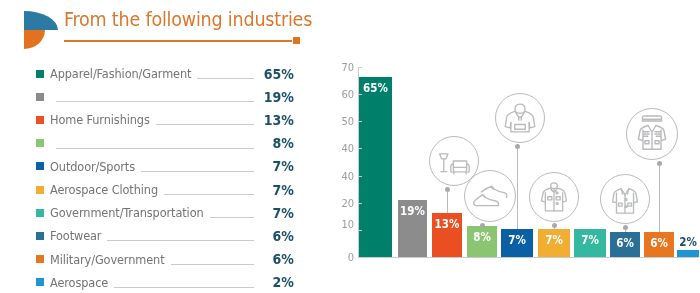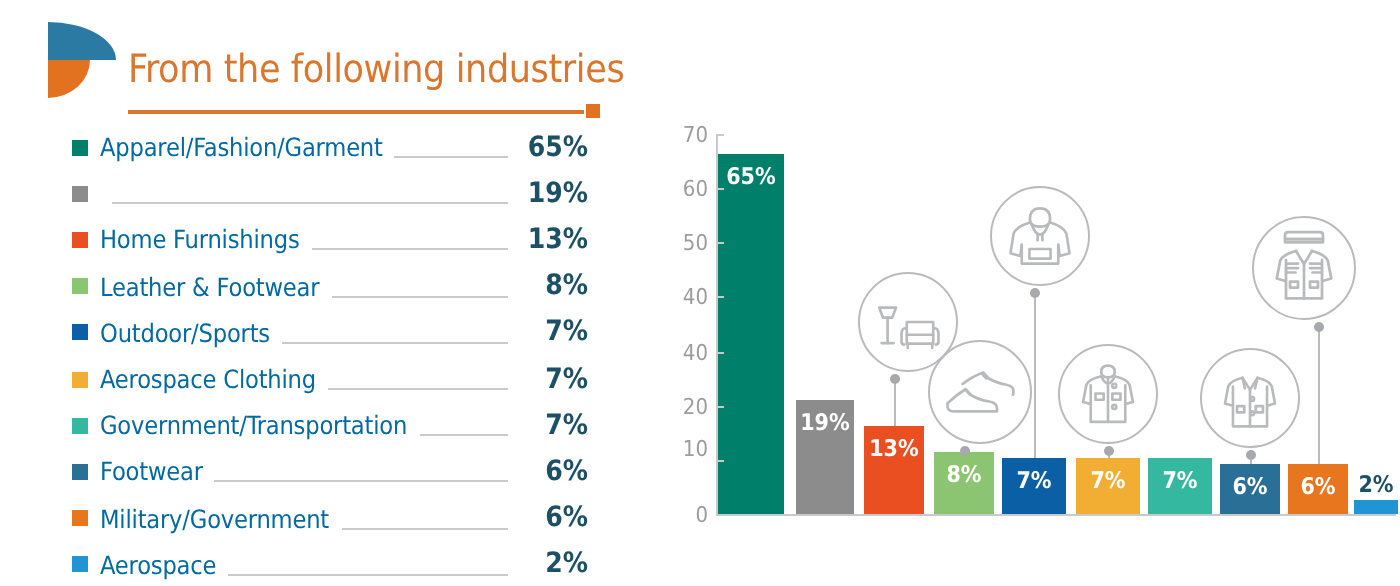--- a/index.html
+++ b/index.html
@@ -54,21 +54,20 @@
     width: 244px;
   }
   #page-title {
     font-size: 19.5px;
     line-height: 24px;
     color: #d9772e;
     font-weight: 400;
     letter-spacing: -0.2px;
     white-space: nowrap;
     font-stretch: condensed;
-    margin-top: 15px;
   }
   #title-rule-wrap {
     position: relative;
     margin-top: 5px;
     height: 7px;
     width: 236px;
   }
   #title-rule {
     position: absolute;
     left: 0; top: 2.5px;
@@ -92,21 +91,21 @@
     align-items: center;
     height: 23.2px;
   }
   .legend-swatch {
     width: 8px; height: 8px;
     flex: 0 0 8px;
     margin-right: 6px;
   }
   .legend-label {
     font-size: 12.6px;
-    color: #0369a1;
+    color: #737373;
     white-space: nowrap;
     font-stretch: condensed;
     letter-spacing: -0.1px;
   }
   .legend-leader {
     flex: 1 1 auto;
     height: 1px;
     background: #c9cacc;
     margin: 0 6px;
     position: relative;
@@ -252,21 +251,20 @@
           <span class="legend-pct">19%</span>
         </div>
         <div class="legend-row">
           <span class="legend-swatch" style="background: rgb(234, 79, 34);"></span>
           <span class="legend-label">Home Furnishings</span>
           <span class="legend-leader"></span>
           <span class="legend-pct">13%</span>
         </div>
         <div class="legend-row">
           <span class="legend-swatch" style="background: rgb(140, 197, 114);"></span>
-          <span class="legend-label">Leather &amp; Footwear</span>
           <span class="legend-leader"></span>
           <span class="legend-pct">8%</span>
         </div>
         <div class="legend-row">
           <span class="legend-swatch" style="background: rgb(11, 95, 165);"></span>
           <span class="legend-label">Outdoor/Sports</span>
           <span class="legend-leader"></span>
           <span class="legend-pct">7%</span>
         </div>
         <div class="legend-row">

